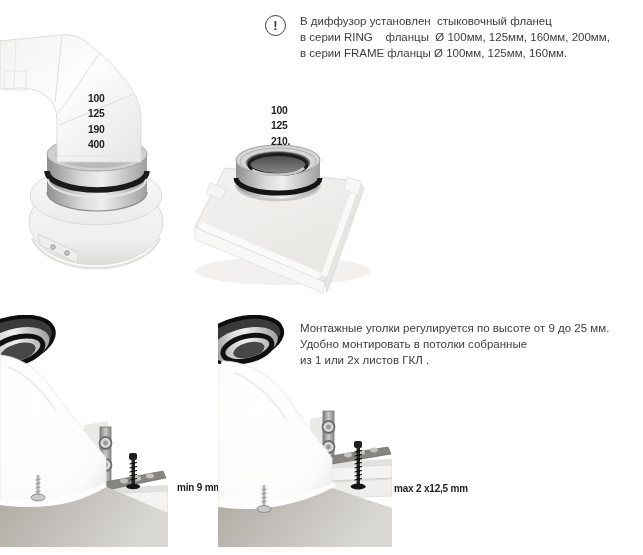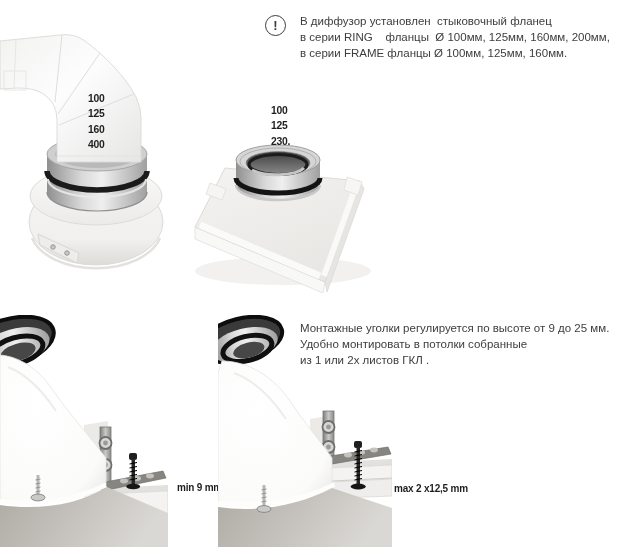--- a/index.html
+++ b/index.html
@@ -106,21 +106,21 @@
       <path d="M134,86 L59,117" stroke="#dedede" stroke-width="1" fill="none"></path>
       <path d="M16,31 L14,80" stroke="#e6e6e5" stroke-width="1" fill="none"></path>
       <rect x="4" y="63" width="22" height="19" fill="none" stroke="#e6e6e5" stroke-width="1"></rect>
       <path d="M57,148 L141,148" stroke="#e3e3e2" stroke-width="1"></path>
     </svg>
 
   </div>
   <div class="size-col" style="left:88px;top:91px;">
     <div>100</div>
     <div>125</div>
-    <div>160</div>
+    <div>190</div>
     <div>400</div>
   </div>
 
   <div class="abs" style="left:188px;top:93px;">
     <svg width="230" height="205" viewBox="0 0 230 205">
       <ellipse cx="95" cy="178" rx="88" ry="14" fill="#f2f1ef"></ellipse>
 
       <polygon points="7,134 137,189 135,200 7,146" fill="#f8f8f6" stroke="#e0dfdc" stroke-width="0.8"></polygon>
       <polygon points="137,189 172,88 176,96 139,199" fill="#e6e5e2" stroke="#dbdad7" stroke-width="0.8"></polygon>
 
@@ -137,21 +137,21 @@
       <ellipse cx="90" cy="67" rx="42" ry="15" fill="#d6d6d6" stroke="#9e9e9e" stroke-width="1"></ellipse>
       <ellipse cx="90" cy="68.5" rx="38" ry="13.5" fill="none" stroke="#b0b0b0" stroke-width="1"></ellipse>
       <ellipse cx="90" cy="70" rx="32" ry="11.5" fill="url(#gHole)" stroke="#8a8a8a" stroke-width="0.6"></ellipse>
       <ellipse cx="90" cy="71.5" rx="29" ry="10" fill="none" stroke="#1c1c1c" stroke-width="3.2"></ellipse>
       <path d="M64,77 A29,10 0 0 0 116,75" stroke="#c6c6c6" stroke-width="3" fill="none"></path>
     </svg>
   </div>
   <div class="size-col" style="left:271px;top:103px;">
     <div>100</div>
     <div>125</div>
-    <div>230.</div>
+    <div>210.</div>
   </div>
 
   <div class="note-bottom">
     <div class="note-line">Монтажные уголки регулируется по высоте от 9 до 25 мм.</div>
     <div class="note-line">Удобно монтировать в потолки собранные</div>
     <div class="note-line">из 1 или 2х листов ГКЛ .</div>
   </div>
 
   <div class="abs" style="left:0;top:315px;">
     <svg width="168" height="232" viewBox="0 0 168 232">

